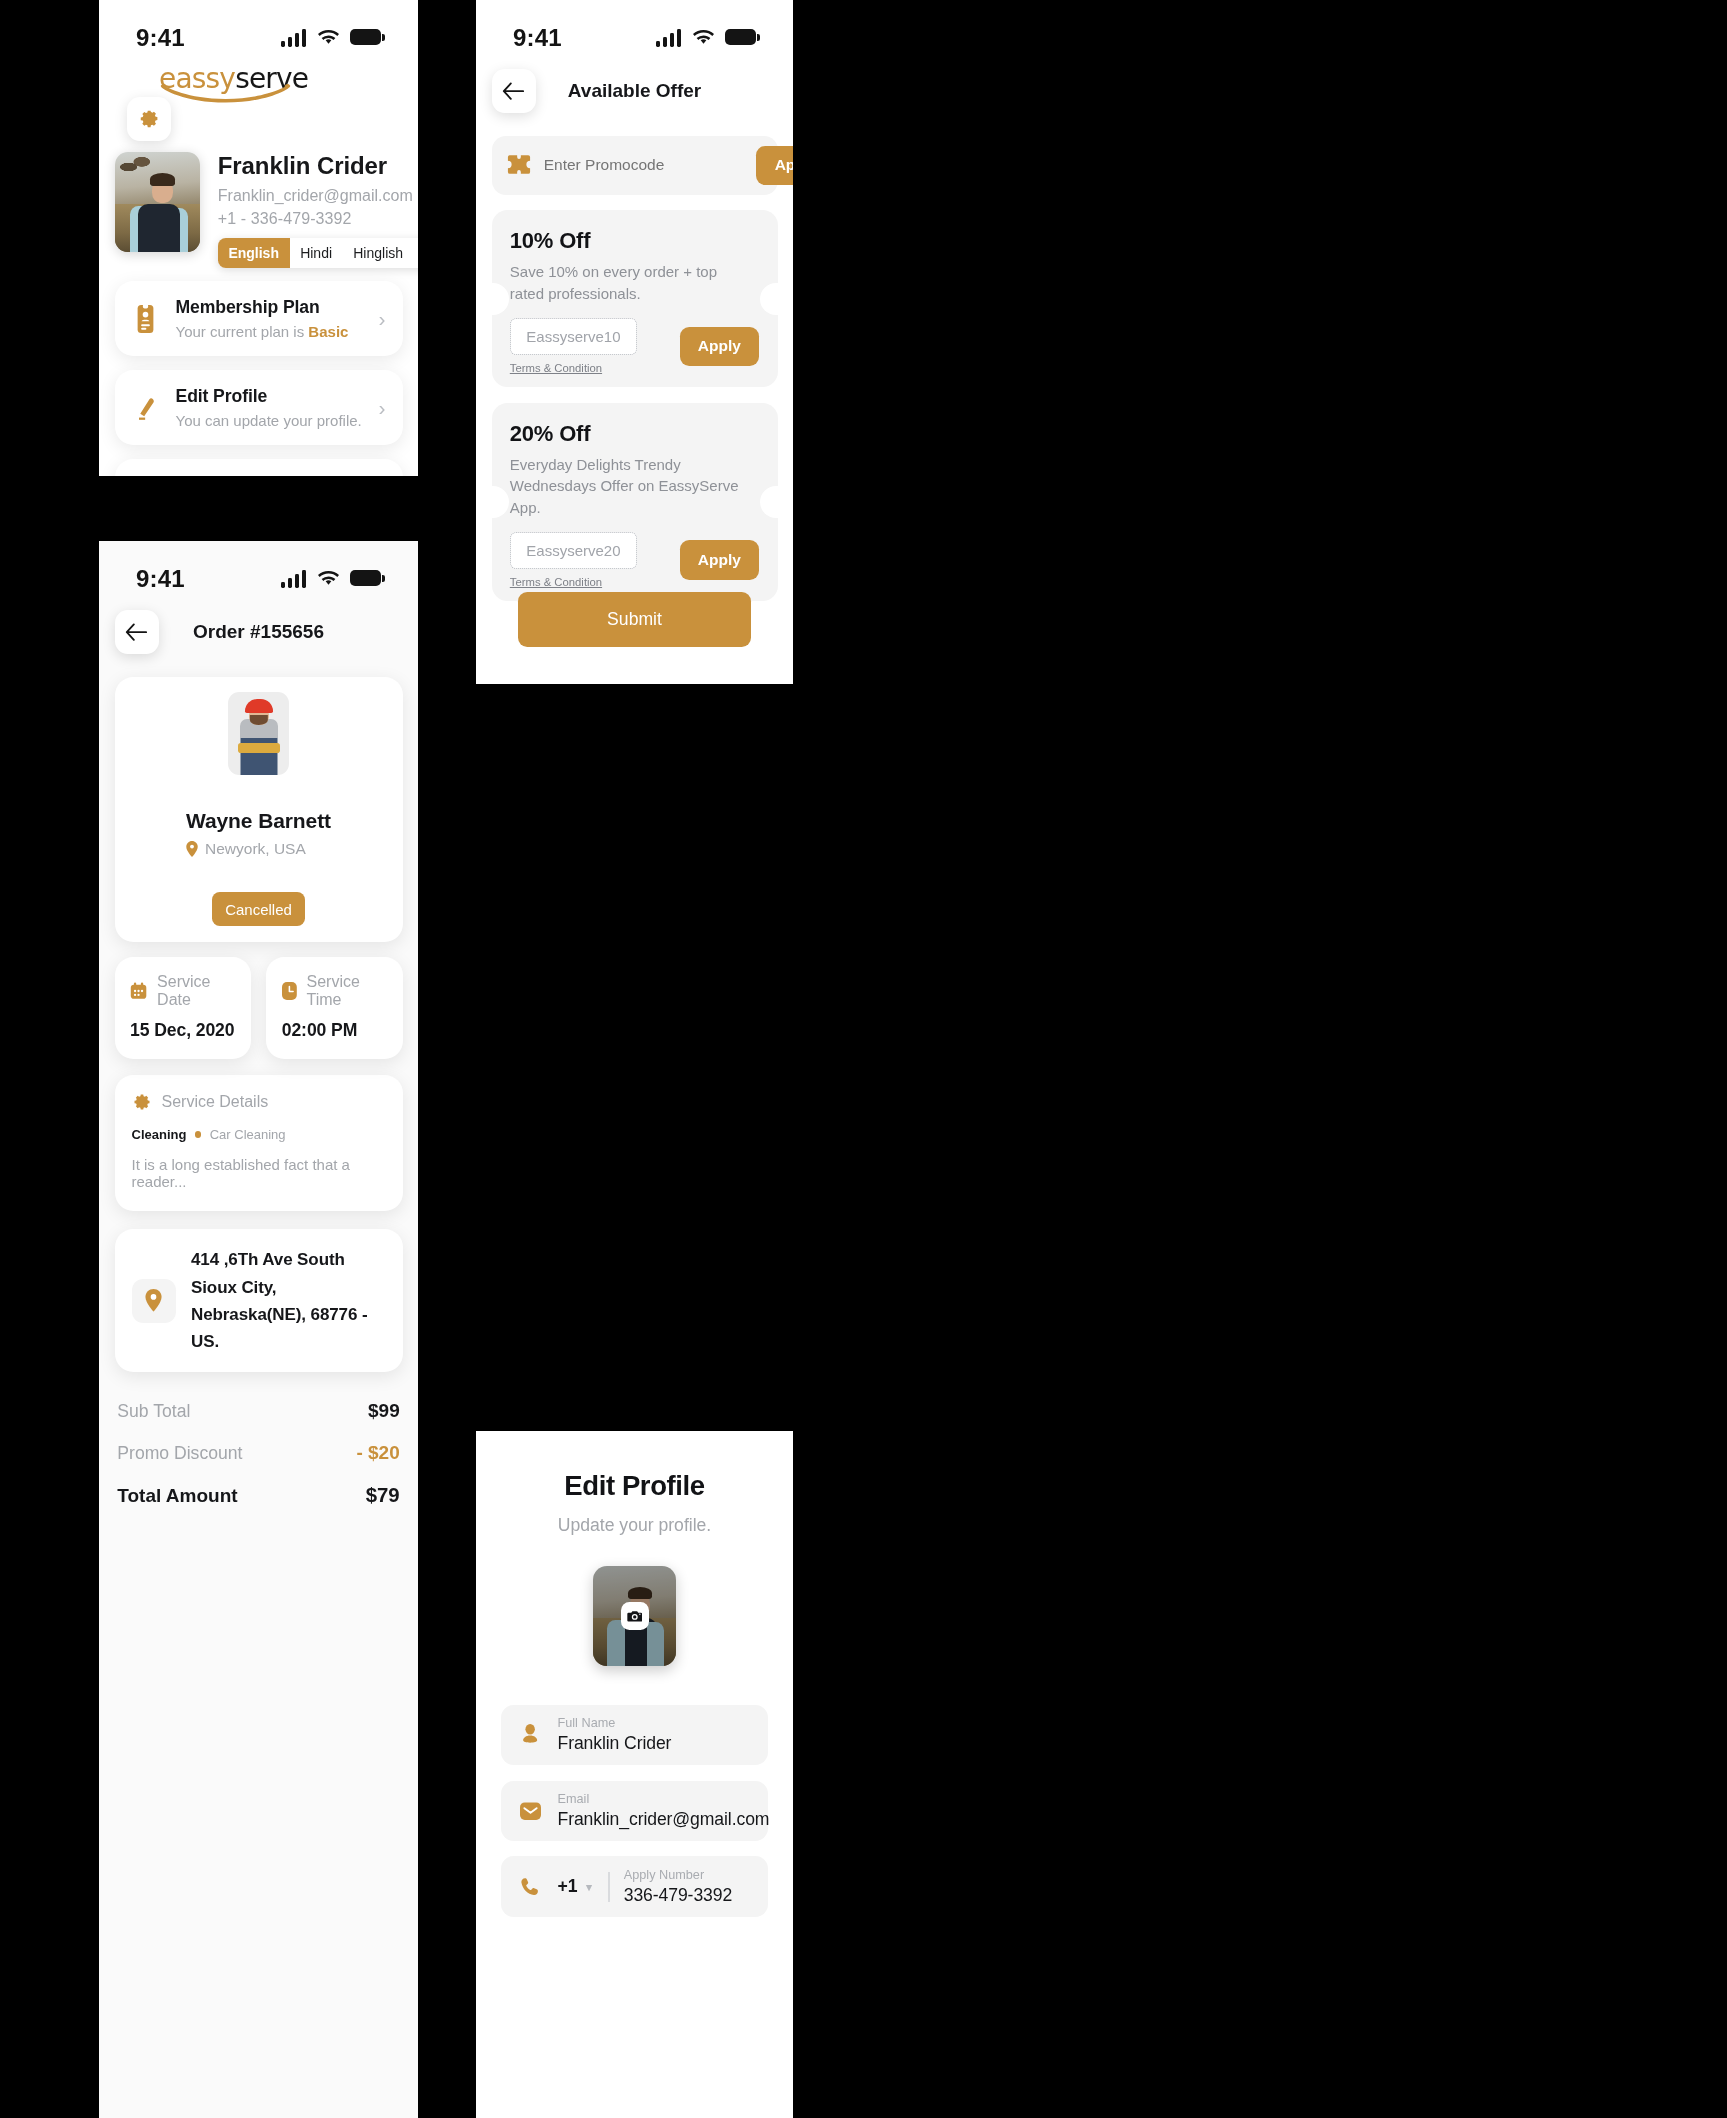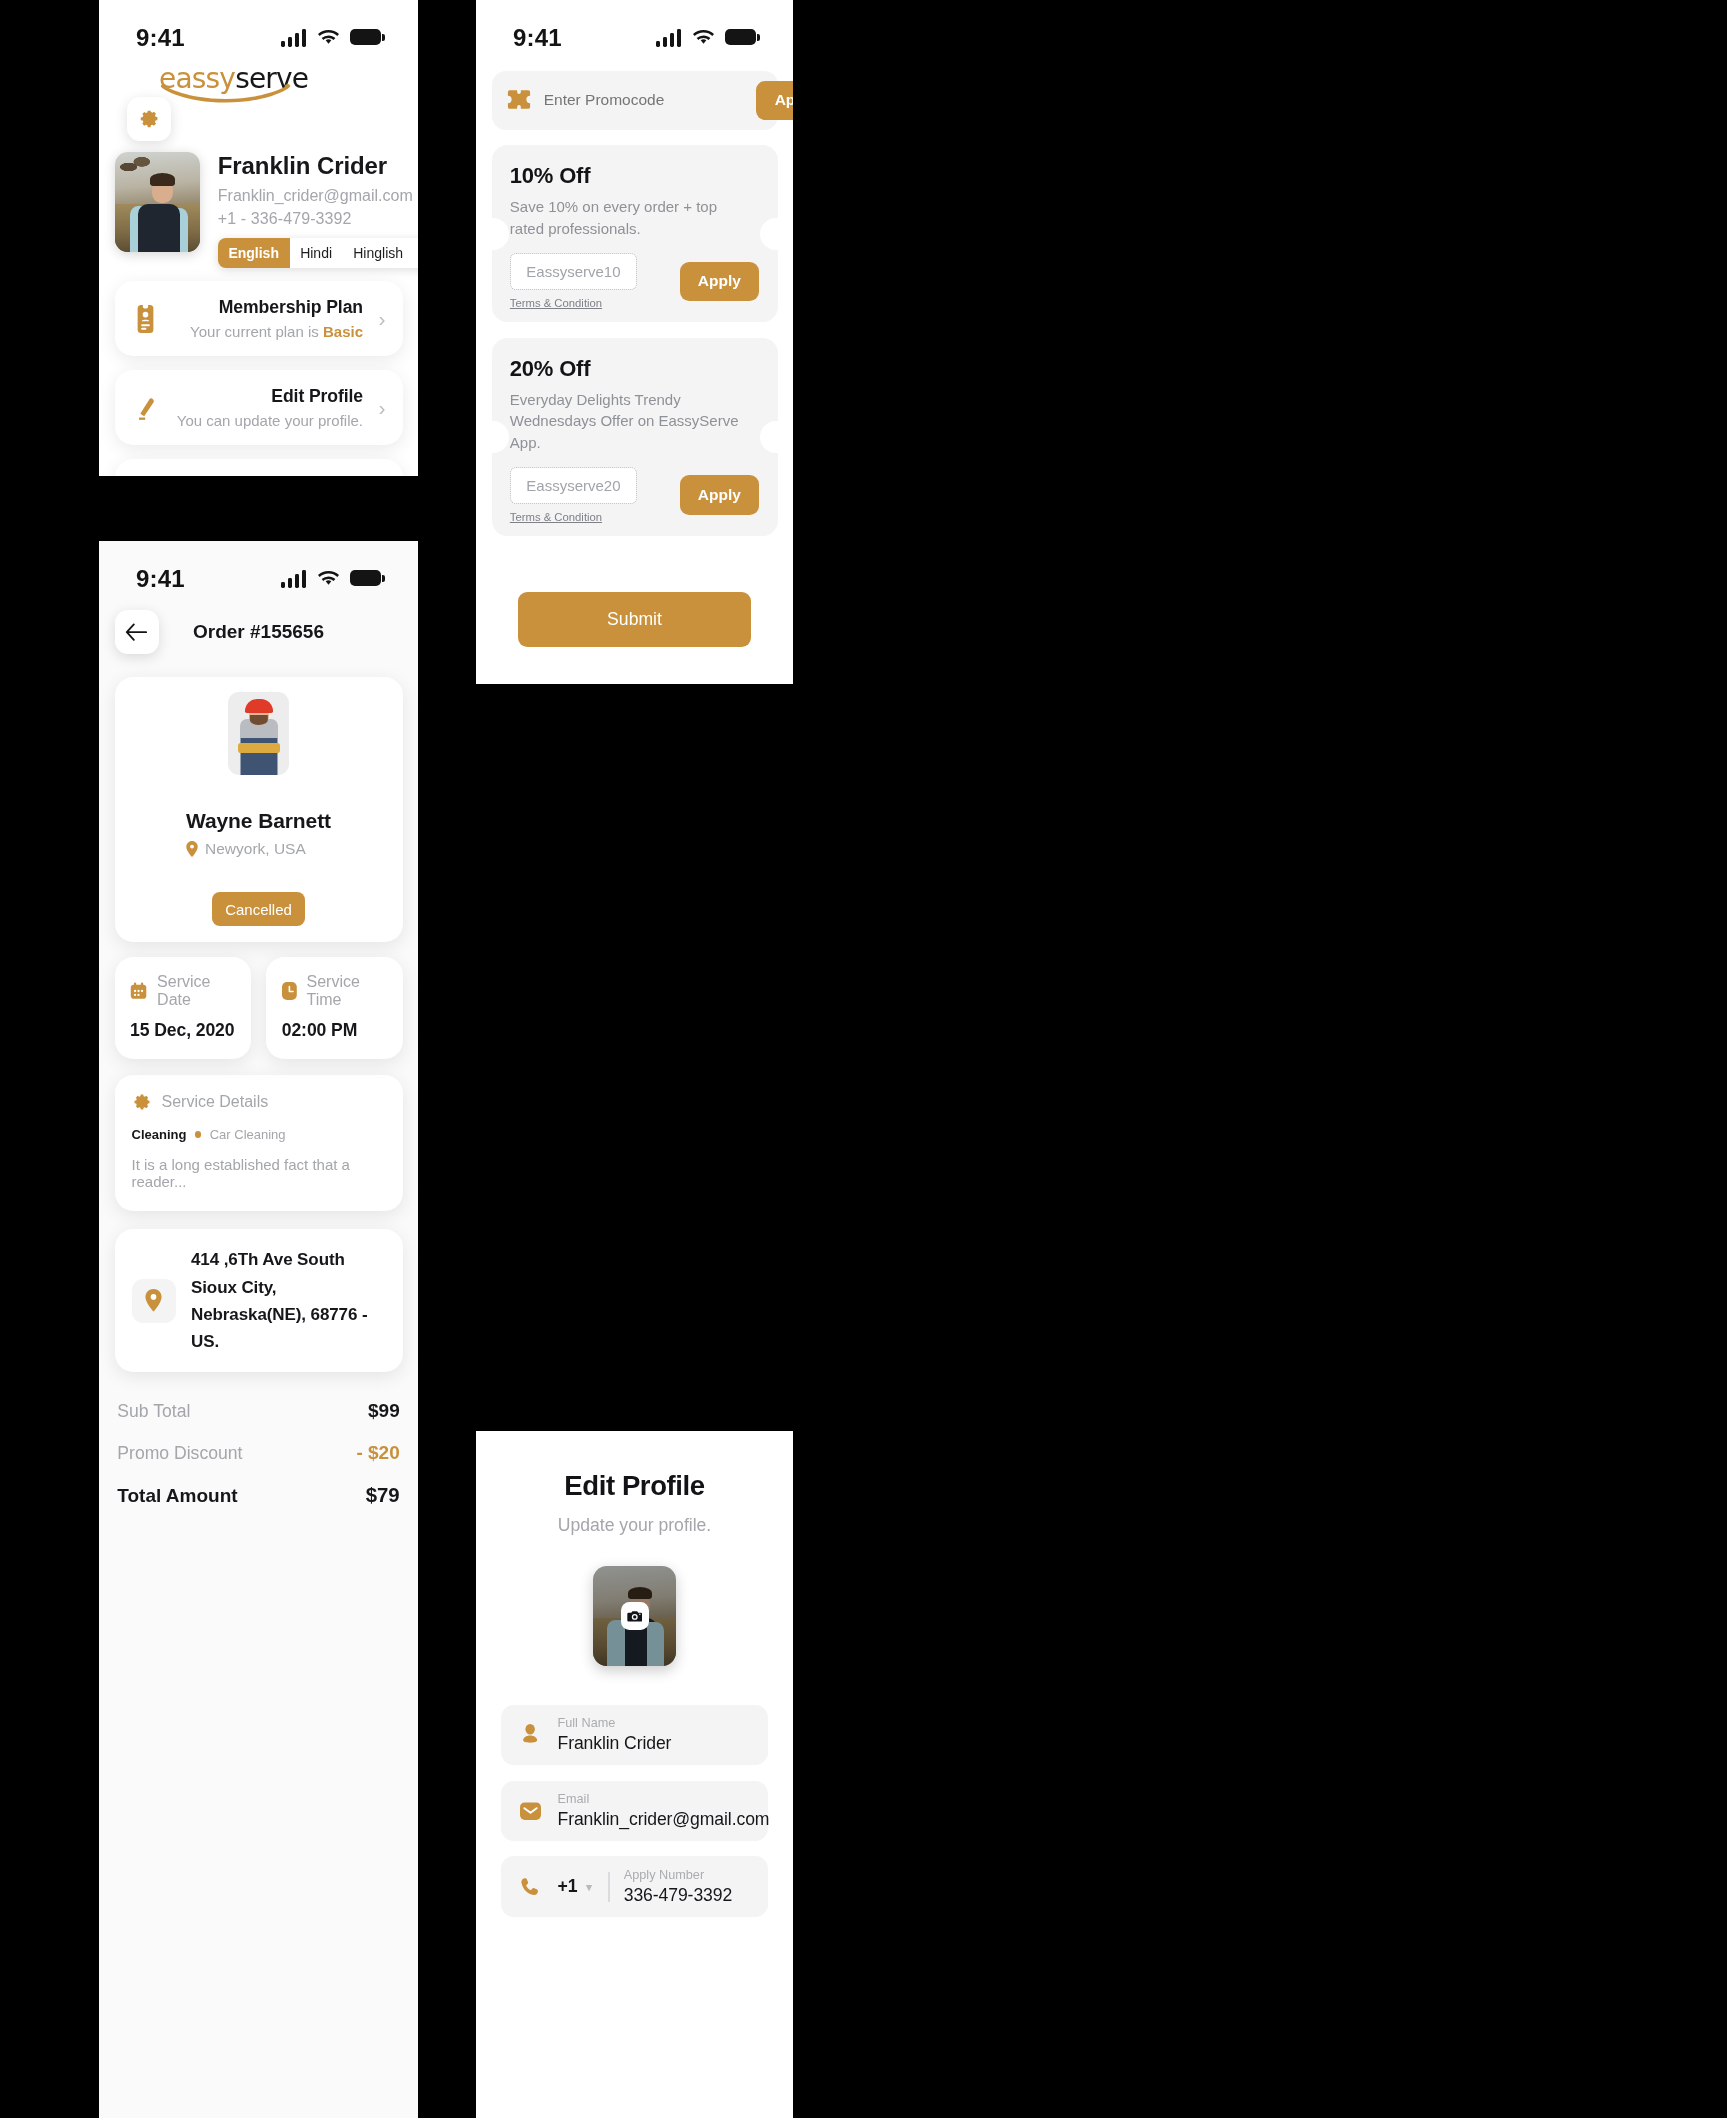--- a/index.html
+++ b/index.html
@@ -64,21 +64,21 @@
     opacity:.9; }
 
   .pname { font-size:24px; font-weight:800; color:#17181a; letter-spacing:-0.1px; line-height:1.2; }
   .pmail { font-size:16px; color:#a3a6ab; margin-top:6.3px; }
   .pphone { font-size:16px; color:#a3a6ab; margin-top:5px; letter-spacing:0.1px; }
   .langs { display:inline-flex; margin-top:10px; border-radius:7.8px; background:#fff;
     box-shadow:0 2.1px 10px rgba(0,0,0,.14); overflow:hidden; }
   .lang { padding:7px 10.6px; font-size:14px; color:#1c1d1f; white-space:nowrap; }
   .lang.active { background:#C9913C; color:#fff; font-weight:700; }
 
-  .menu { padding:12.7px 15.5px 0 15.5px; display:flex; flex-direction:column; gap:14px;text-align:right; }
+  .menu { padding:12.7px 15.5px 0 15.5px; display:flex; flex-direction:column; gap:14px; }
   .menu-item { display:flex; align-items:center; gap:15.5px; padding:15.5px 17px 15.5px 15.5px;
     min-height:75px; }
   .mi-ic { width:30px; flex:none; display:flex; justify-content:center; }
   .mi-txt { flex:1; }
   .mi-title { font-size:17.6px; font-weight:700; color:#16171a; letter-spacing:-0.1px; }
   .mi-sub { font-size:15px; color:#a3a6ab; margin-top:5px; }
   .chev { color:#b9bcc1; font-size:21px; font-weight:300; }
 
   
   #screen-offer { left:476px; top:0; width:317px; height:684px; }
@@ -326,20 +326,28 @@
         <svg width="21" height="15.5" viewBox="0 0 30 22">
               <path d="M15 19.5l-4-4.8a6.3 6.3 0 018 0z" fill="#141414"></path>
               <path d="M15 11.4c-2.8 0-5.4 1-7.3 2.8L5.2 11.4A15 15 0 0115 7.7c3.7 0 7.1 1.4 9.8 3.7l-2.5 2.8a10.9 10.9 0 00-7.3-2.8z" fill="#141414"></path>
               <path d="M15 3.6c-4.9 0-9.3 1.8-12.6 4.9L0 5.8A21.9 21.9 0 0115 0c5.7 0 11 2.2 15 5.8l-2.4 2.7A18.3 18.3 0 0015 3.6z" fill="#141414"></path>
             </svg>
       </span>
       <span class="batt"></span>
     </div>
   </div>
 
+  <div class="topbar">
+    <div class="back-btn">
+      <svg width="22.6" height="18.3" viewBox="0 0 32 26">
+            <path d="M12.5 2L2.5 13l10 11M3 13h27" stroke="#141414" stroke-width="2.6" fill="none" stroke-linecap="round" stroke-linejoin="round"></path>
+          </svg>
+    </div>
+    <div class="topbar-title">Available Offer</div>
+  </div>
 
   <div class="promo-wrap">
     <div class="promo-bar">
       <span>
         <svg width="24" height="21" viewBox="0 0 26 22">
               <path d="M1 3a2 2 0 012-2h8v2a2 2 0 004 0V1h8a2 2 0 012 2v4a3 3 0 000 8v4a2 2 0 01-2 2h-8v-2a2 2 0 00-4 0v2H3a2 2 0 01-2-2v-4a3 3 0 000-8z" fill="#C9913C"></path>
             </svg>
       </span>
       <input class="promo-in" style="border: none; background: transparent; outline: none; font-family: &quot;Liberation Sans&quot;, sans-serif;" placeholder="Enter Promocode">
       <button class="btn-apply">Apply</button>

